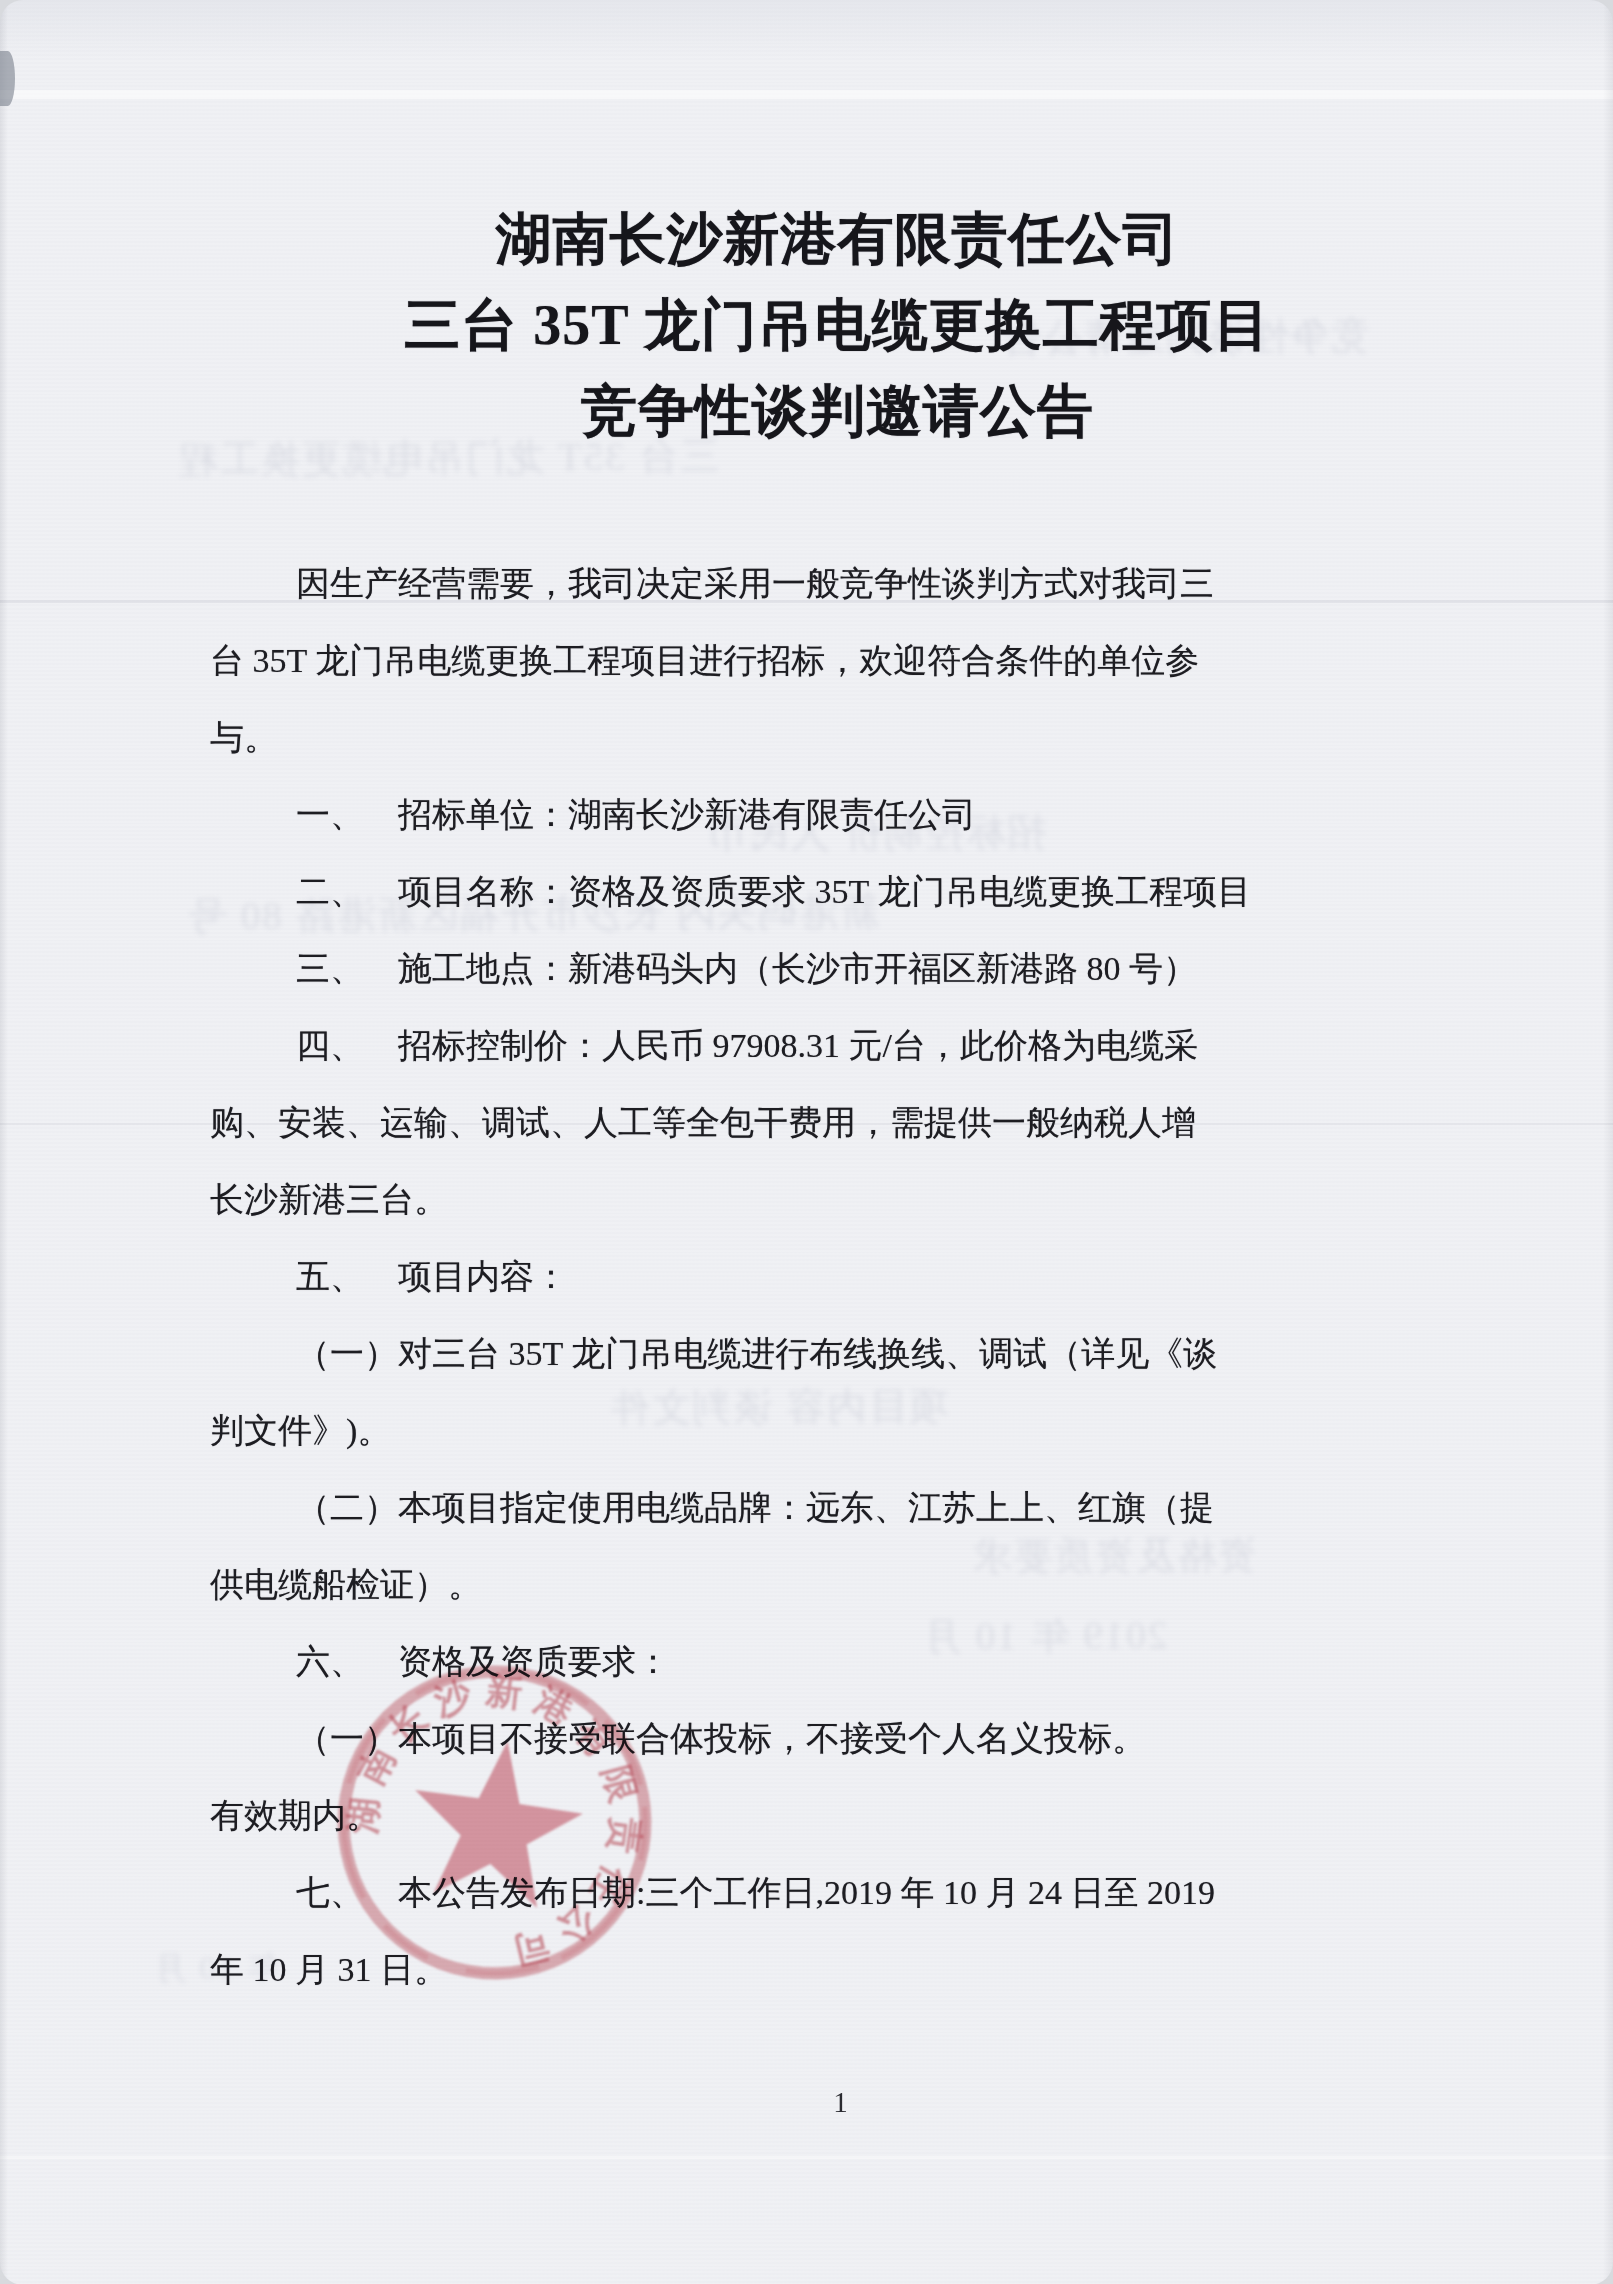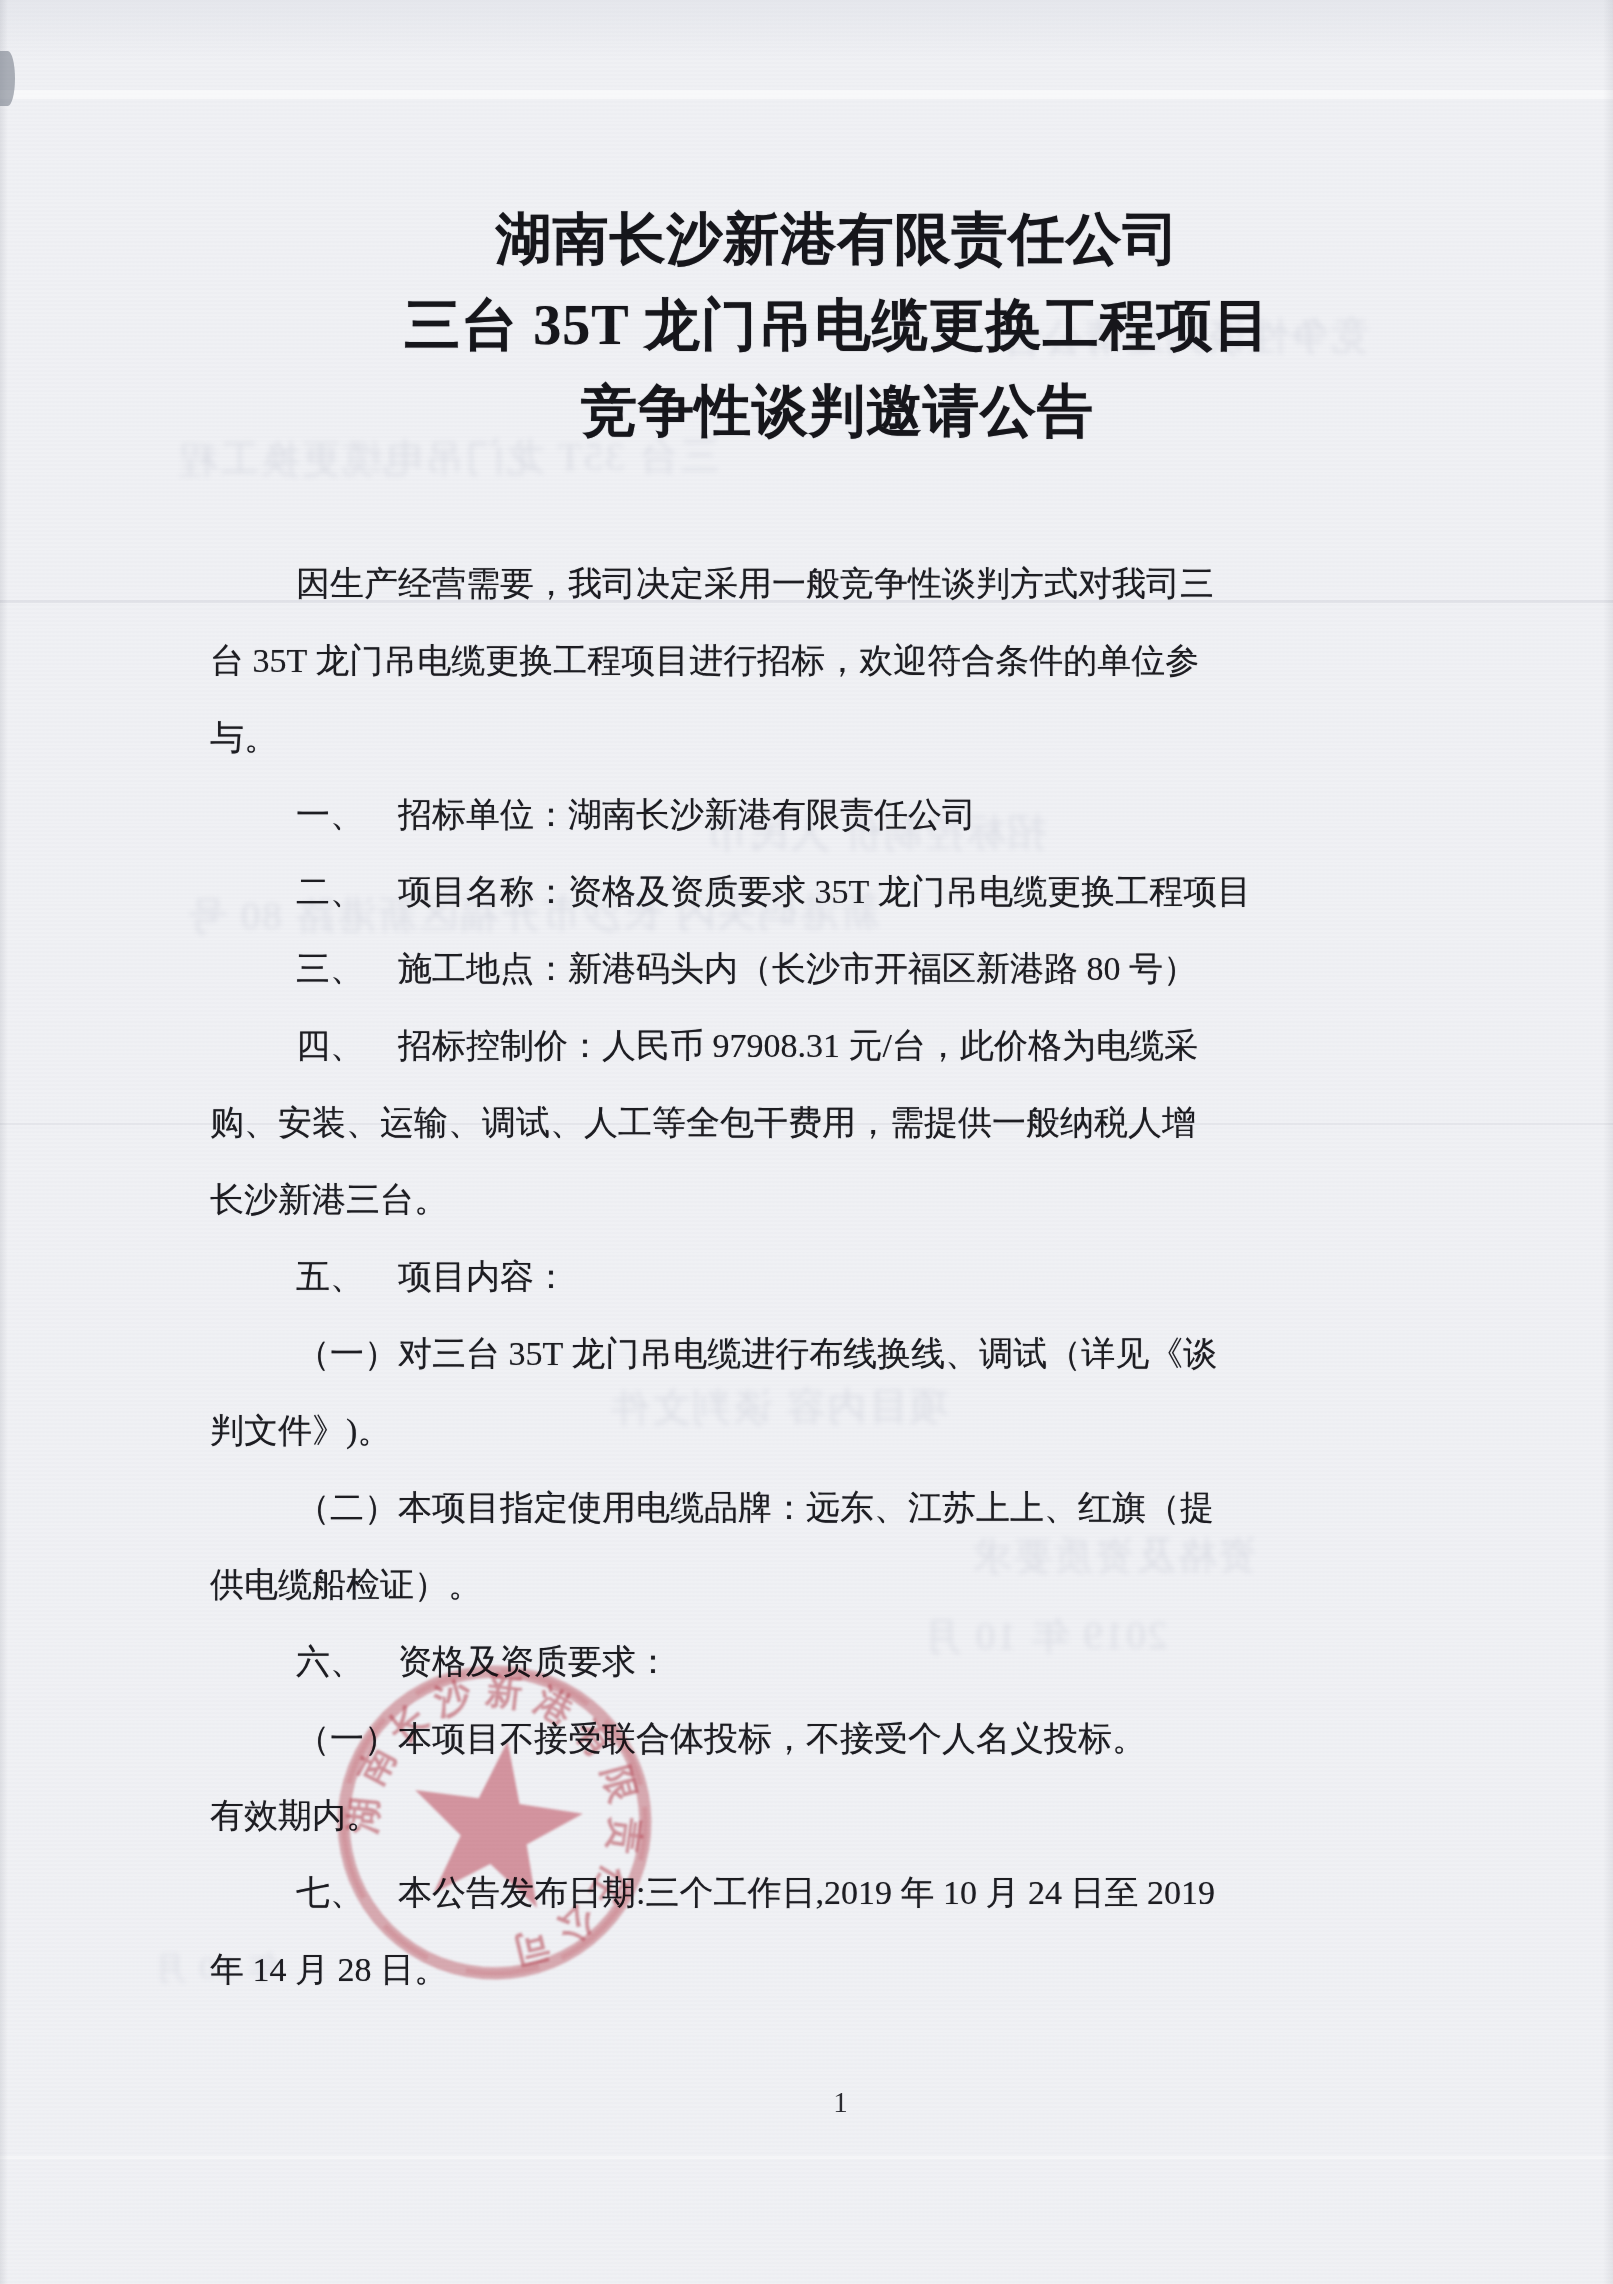--- a/index.html
+++ b/index.html
@@ -6,20 +6,21 @@
   .page{
     position:relative;
     width:1613px;height:2285px;
     background:#eff0f4;
     background-image:
       linear-gradient(180deg, rgba(210,213,222,0.35) 0px, rgba(239,240,244,0) 59px),
       repeating-linear-gradient(0deg, rgba(255,255,255,0.04) 0 2px, rgba(0,0,0,0.008) 2px 3.9px);
     overflow:hidden;
     font-family:"Liberation Serif","DejaVu Serif",serif;
     color:#1d1d22;
+    border-radius:23px;
   }
   
   .streak{position:absolute;left:0;width:100%;pointer-events:none;}
   .streak.s1{top:90px;height:8.8px;background:rgba(255,255,255,0.55);}
   .streak.s2{top:600px;height:2.9px;background:rgba(115,120,138,0.10);}
   .streak.s3{top:1123px;height:2px;background:rgba(115,120,138,0.07);}
   .streak.s4{top:2156px;height:2.9px;background:rgba(255,255,255,0.40);}
   .edge-left{position:absolute;left:0;top:0;width:7.8px;height:100%;
     background:linear-gradient(90deg, rgba(60,64,78,0.10), rgba(60,64,78,0));}
   .edge-right{position:absolute;right:0;top:0;width:9.8px;height:100%;
@@ -100,21 +101,21 @@
     <div class="line">长沙新港三台。</div>
     <div class="line indent">五、　项目内容：</div>
     <div class="line indent">（一）对三台 35T 龙门吊电缆进行布线换线、调试（详见《谈</div>
     <div class="line">判文件》)。</div>
     <div class="line indent">（二）本项目指定使用电缆品牌：远东、江苏上上、红旗（提</div>
     <div class="line">供电缆船检证）。</div>
     <div class="line indent">六、　资格及资质要求：</div>
     <div class="line indent">（一）本项目不接受联合体投标，不接受个人名义投标。</div>
     <div class="line">有效期内。</div>
     <div class="line indent">七、　本公告发布日期:三个工作日,2019 年 10 月 24 日至 2019</div>
-    <div class="line">年 14 月 28 日。</div>
+    <div class="line">年 10 月 31 日。</div>
   </div>
 
   <svg class="stamp" viewBox="0 0 320 320">
     <defs>
       <path id="ring-text-path" d="M 72 160 A 88 88 0 1 1 248 160 A 88 88 0 1 1 72 160" fill="none"></path>
     </defs>
     <circle cx="160" cy="160" r="112" fill="none" stroke="#c24a55" stroke-width="9" opacity="0.42"></circle>
     <circle cx="160" cy="160" r="112" fill="none" stroke="#d46a72" stroke-width="4" opacity="0.25" stroke-dasharray="40 26 70 18 55 30"></circle>
     <polygon points="160,99 175.3,144 222.8,144.6 184.7,173 198.8,218.4 160,191 121.2,218.4 135.3,173 97.2,144.6 144.7,144" transform="rotate(14 160 165)" fill="#c43b4e" opacity="0.5"></polygon>
     <text font-size="27" letter-spacing="8" fill="#bf4552" opacity="0.55" font-family="Liberation Serif, DejaVu Serif, serif" font-weight="bold">

